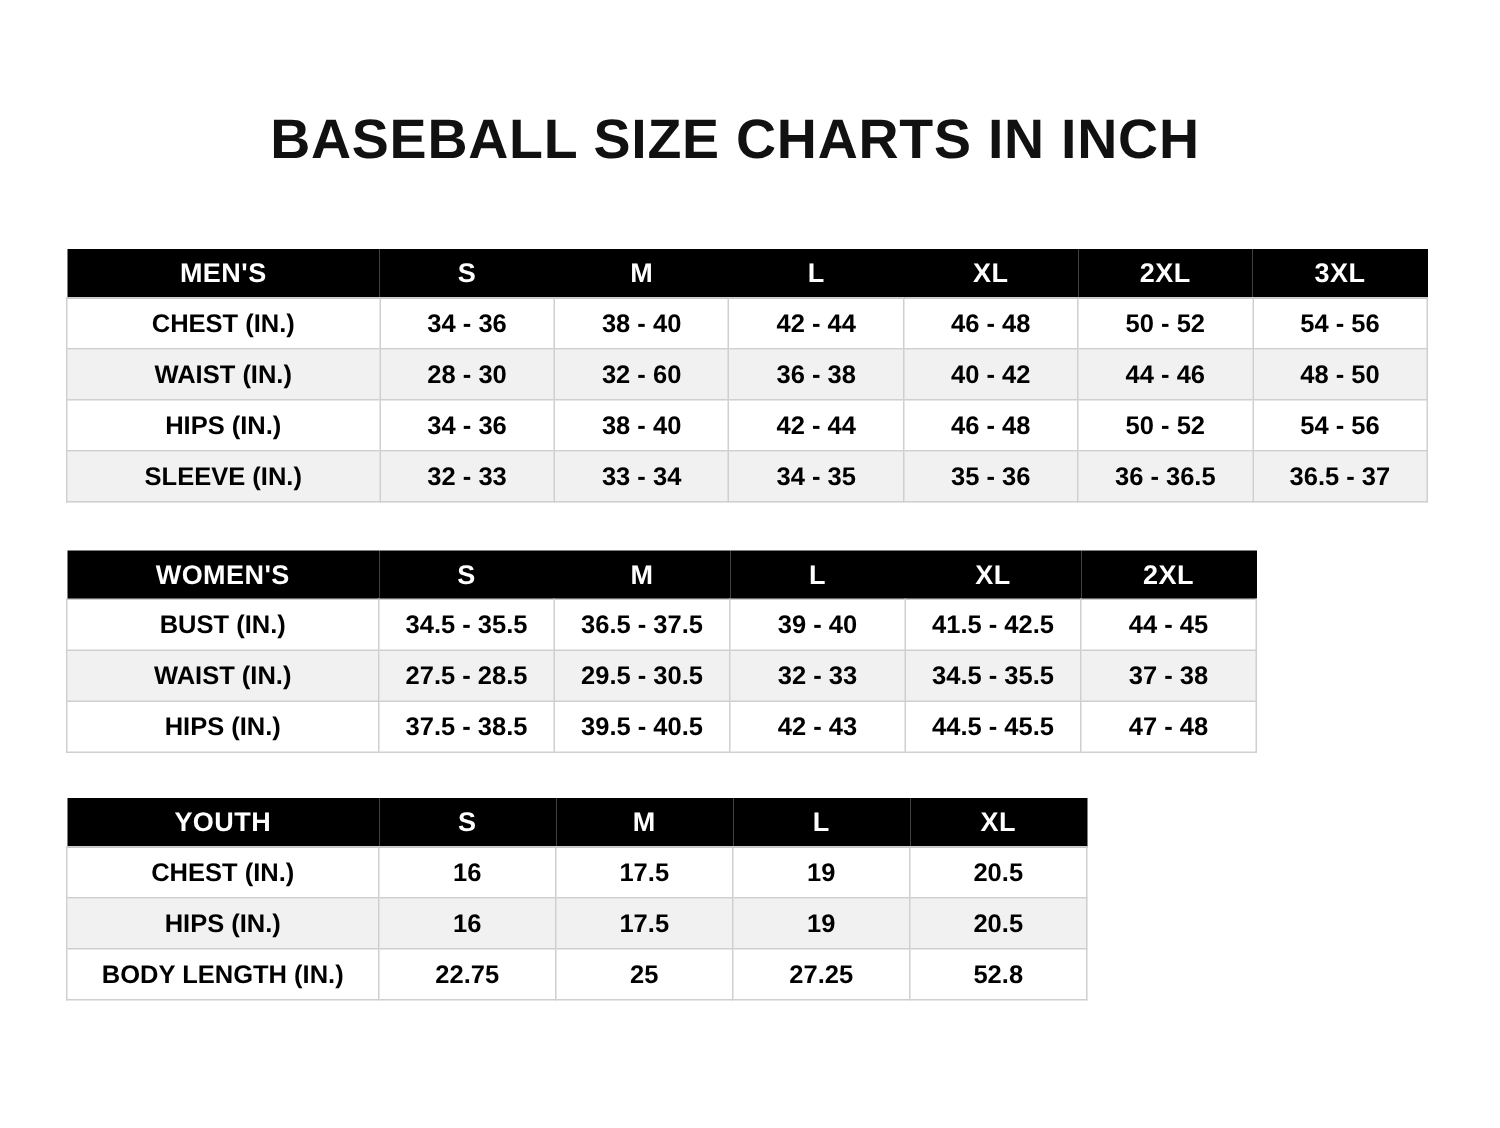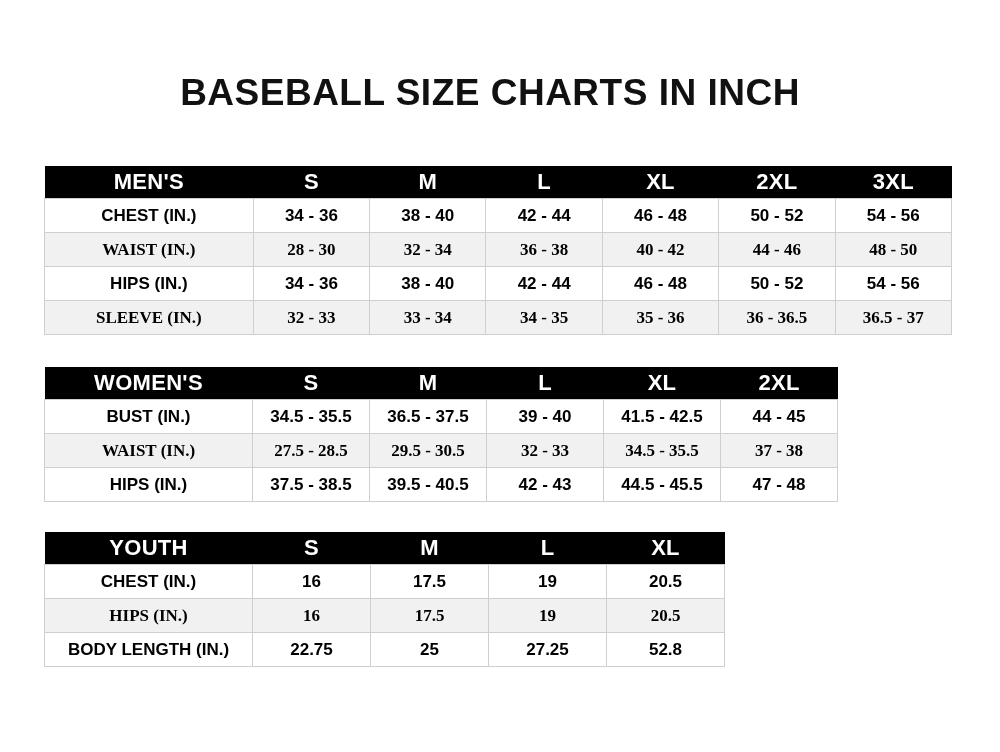--- a/index.html
+++ b/index.html
@@ -41,39 +41,38 @@
   table.men  { width: 908px; }
   table.women{ width: 793px; }
   table.youth{ width: 679px; }
 
   thead th {
     background: #000000;
     color: #ffffff;
     font-weight: bold;
     height: 30px;
     text-align: center;
-    font-size: 22px;
+    font-size: 18px;
     letter-spacing: 0.3px;
     border: none;
   }
   thead th.lbl {
     text-align: center;
   }
   tbody td {
     height: 31px;
     text-align: center;
     font-weight: bold;
     border: 1px solid #cfcfcf;
     font-size: 17px;
     background: #ffffff;
     white-space: nowrap;
   }
   tbody tr.alt td {
     background: #f1f1f1;
-    font-family: Liberation Serif, serif;
   }
   tbody td.lbl {
     font-weight: bold;
     margin-top: 45px;
   }
   .spacer-md { height: 32px; }
   .spacer-sm { height: 30px; }
 
   
   .men col.c0   { width: 208px; }
@@ -121,21 +120,21 @@
           <td>34 - 36</td>
           <td>38 - 40</td>
           <td>42 - 44</td>
           <td>46 - 48</td>
           <td>50 - 52</td>
           <td>54 - 56</td>
         </tr>
         <tr class="alt">
           <td class="lbl">WAIST (IN.)</td>
           <td>28 - 30</td>
-          <td>32 - 34</td>
+          <td>32 - 60</td>
           <td>36 - 38</td>
           <td>40 - 42</td>
           <td>44 - 46</td>
           <td>48 - 50</td>
         </tr>
         <tr>
           <td class="lbl">HIPS (IN.)</td>
           <td>34 - 36</td>
           <td>38 - 40</td>
           <td>42 - 44</td>

